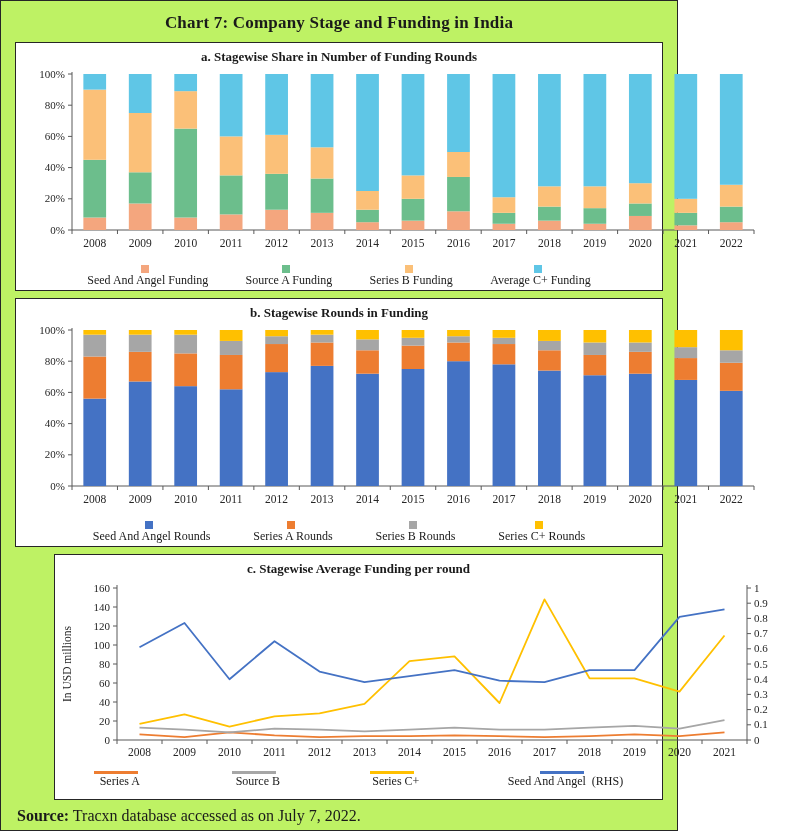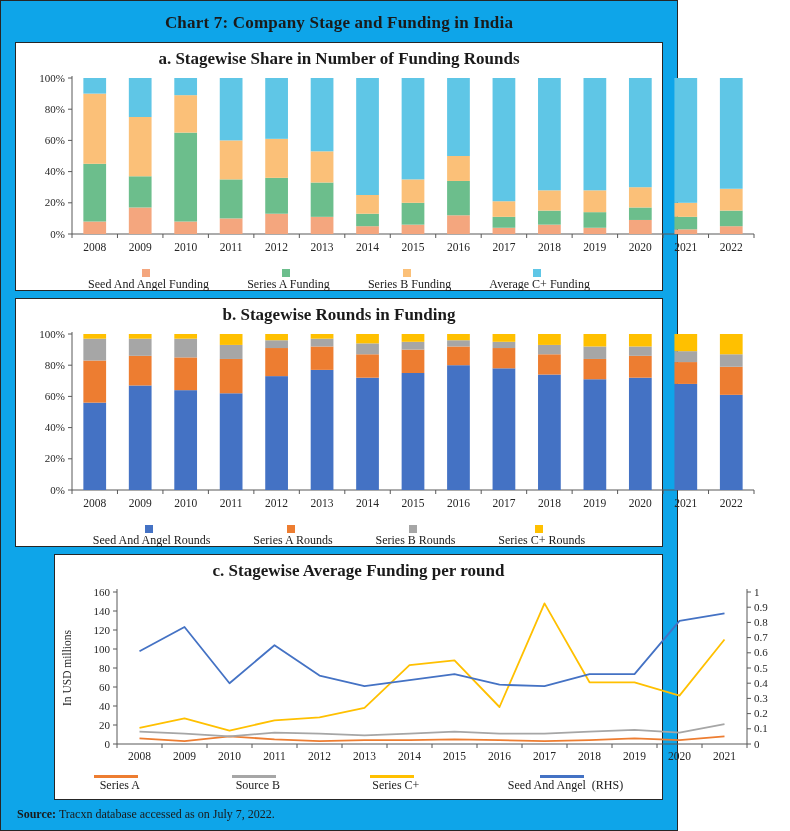--- a/index.html
+++ b/index.html
@@ -1,42 +1,42 @@
 <!DOCTYPE html>
 <html><head>
 <meta charset="utf-8">
 <style>
   html,body{margin:0;padding:0;background:#fff;}
   *{box-sizing:border-box;}
   .container{
-    width:678px;height:831px;background:#0ea5e9;border:1px solid #262626;
+    width:678px;height:831px;background:#bef264;border:1px solid #262626;
     padding:6px 14px 4px 14px;font-family:"Liberation Serif",serif;color:#1a1a1a;
     position:relative;
   }
   .main-title{
     text-align:center;font-size:17px;font-weight:bold;margin:6px 0 9px 0;
     letter-spacing:.2px;
   }
   .panel{
     border:1px solid #262626;margin-bottom:7px;padding-top:4px;background:#fff;
   }
   .panel-a,.panel-b{height:249px;}
   .panel-c{height:246px;margin-left:39px;}
-  .panel-title{text-align:center;font-weight:bold;font-size:17px;margin:2px 0 1px 0;}
+  .panel-title{text-align:center;font-weight:bold;font-size:13px;margin:2px 0 1px 0;}
   svg.chart{display:block;margin:0 auto;}
   svg text{font-family:"Liberation Serif",serif;fill:#262626;}
   .legend{
     display:flex;justify-content:space-evenly;align-items:center;
     padding:0 34px;font-size:12px;margin-top:1px;
   }
   .legend-c{justify-content:center;gap:86px;padding:0;}
   .legend-item{display:inline-flex;align-items:center;white-space:pre;flex-direction:column;}
   .swatch{width:8px;height:8px;display:inline-block;margin-right:5px;flex:0 0 auto;}
   .line-swatch{width:44px;height:0;border-top:3px solid #000;display:inline-block;margin-right:8px;flex:0 0 auto;}
-  .source-line{font-size:12px;margin:3px 0 0 2px;}
+  .source-line{font-size:16px;margin:3px 0 0 2px;}
   .source-label{font-weight:bold;}
 </style>
 </head>
 <body>
 
 <div class="container">
   <div class="main-title">Chart 7: Company Stage and Funding in India</div>
 
   <div class="panel panel-a">
     <div class="panel-title">a. Stagewise Share in Number of Funding Rounds</div>
@@ -142,21 +142,21 @@
         <rect x="658.4333333333334" y="146.84" width="22.733333333333334" height="12.48" fill="#6CBE8C"></rect>
         <rect x="658.4333333333334" y="132.8" width="22.733333333333334" height="14.04" fill="#FBC078"></rect>
         <rect x="658.4333333333334" y="8" width="22.733333333333334" height="124.80000000000001" fill="#5FC6E6"></rect>
         <rect x="703.9" y="156.2" width="22.733333333333334" height="7.800000000000001" fill="#F4A67E"></rect>
         <rect x="703.9" y="140.6" width="22.733333333333334" height="15.600000000000001" fill="#6CBE8C"></rect>
         <rect x="703.9" y="118.76" width="22.733333333333334" height="21.840000000000003" fill="#FBC078"></rect>
         <rect x="703.9" y="8" width="22.733333333333334" height="110.75999999999999" fill="#5FC6E6"></rect>
       </svg>
     <div class="legend" id="legend-a">
         <span class="legend-item"><span class="swatch" style="background: rgb(244, 166, 126);"></span><span>Seed And Angel Funding</span></span>
-        <span class="legend-item"><span class="swatch" style="background: rgb(108, 190, 140);"></span><span>Series A Funding</span></span>
+        <span class="legend-item"><span class="swatch" style="background: rgb(108, 190, 140);"></span><span>Source A Funding</span></span>
         <span class="legend-item"><span class="swatch" style="background: rgb(251, 192, 120);"></span><span>Series B Funding</span></span>
         <span class="legend-item"><span class="swatch" style="background: rgb(95, 198, 230);"></span><span>Average C+ Funding</span></span>
       </div>
   </div>
 
   <div class="panel panel-b">
     <div class="panel-title">b. Stagewise Rounds in Funding</div>
     <svg id="chart-b-svg" class="chart" width="754" height="198">
         <line x1="52" y1="164" x2="56" y2="164" stroke="#595959" stroke-width="1"></line>
         <text x="49" y="167.5" text-anchor="end" font-size="11">0%</text>

